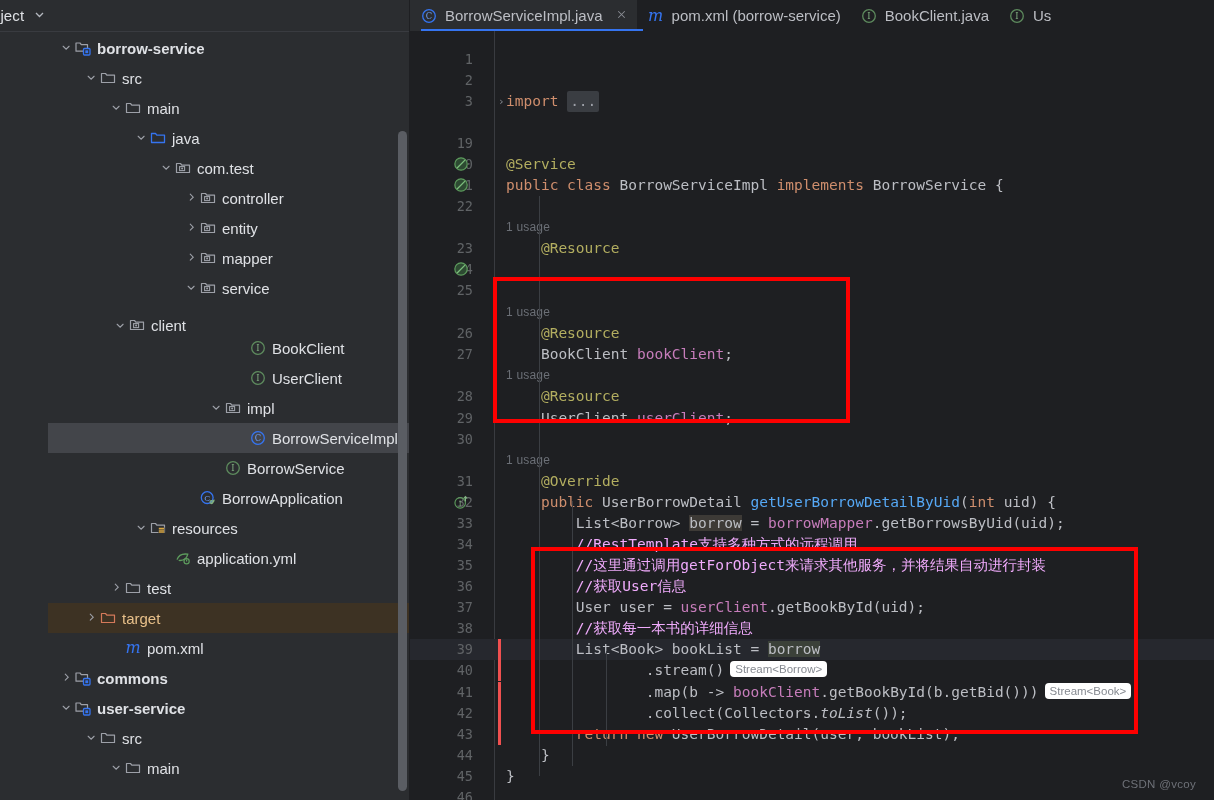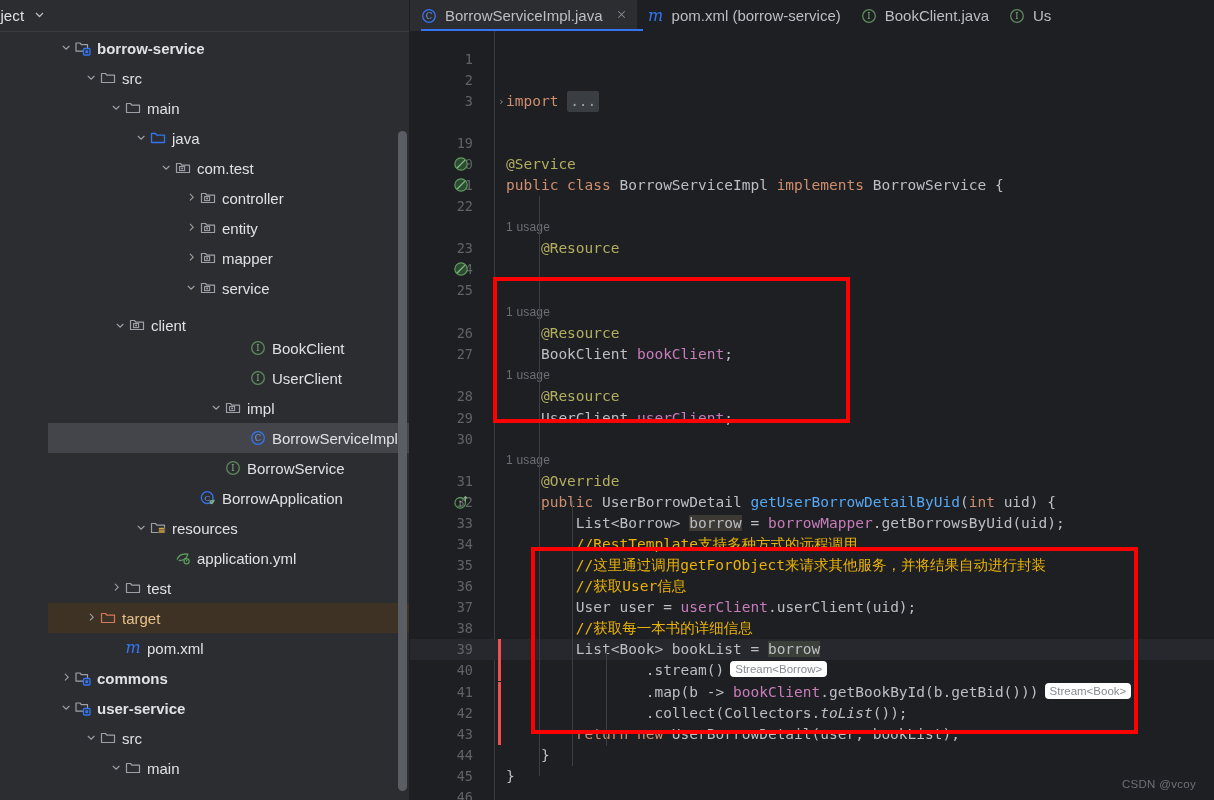--- a/index.html
+++ b/index.html
@@ -175,21 +175,21 @@
     line-height: 14px;
     vertical-align: 2px;
     margin-left: 6px;
   }
   
   .kw   { color: #cf8e6d; }
   .ann  { color: #b3ae60; }
   .typ  { color: #bcbec4; }
   .fld  { color: #c77dbb; }
   .mth  { color: #56a8f5; margin-top: 24px; }
-  .cmt  { color: #eab308; margin-top: 36px; }
+  .cmt  { color: #f0abfc; margin-top: 36px; }
   .ital { font-style: italic; }
   .hl-read  { background: #3d3a36; }
   .hl-write { background: #3b4139; }
 
   
   .fold {
     position: absolute; left: 88px; top: 4px;
     color: #868a91; font-size: 11px; line-height: 13px;
   }
   .folded {
@@ -658,21 +658,21 @@
           <div class="cl" style="top: 440px;"><span class="num">31</span><span class="txt"><span class="ann">    @Override</span></span></div>
           <div class="cl" style="top: 461px;"><span class="num">32</span><span class="bean"><svg width="15" height="15" viewBox="0 0 16 16">
                 <circle cx="6.6" cy="8.4" r="5.6" fill="none" stroke="#5d9c5d" stroke-width="1.2"></circle>
                 <text x="6.6" y="11.4" font-size="7.6" text-anchor="middle" fill="#83b383" font-family="DejaVu Serif, serif">I</text>
                 <path d="M12.2 7 L12.2 1.8 M10.4 3.6 L12.2 1.7 L14 3.6" stroke="#83b383" stroke-width="1.2" fill="none"></path>
               </svg></span><span class="txt"><span class="kw">    public</span><span class="typ"> UserBorrowDetail </span><span class="mth">getUserBorrowDetailByUid</span><span class="typ">(</span><span class="kw">int</span><span class="typ"> uid) {</span></span></div>
           <div class="cl" style="top: 482px;"><span class="num">33</span><span class="txt"><span class="typ">        List&lt;Borrow&gt; </span><span class="hl-read">borrow</span><span class="typ"> = </span><span class="fld">borrowMapper</span><span class="typ">.</span><span class="typ">getBorrowsByUid</span><span class="typ">(uid);</span></span></div>
           <div class="cl" style="top: 503px;"><span class="num">34</span><span class="txt"><span class="cmt">        //RestTemplate支持多种方式的远程调用</span></span></div>
           <div class="cl" style="top: 524px;"><span class="num">35</span><span class="txt"><span class="cmt">        //这里通过调用getForObject来请求其他服务，并将结果自动进行封装</span></span></div>
           <div class="cl" style="top: 545px;"><span class="num">36</span><span class="txt"><span class="cmt">        //获取User信息</span></span></div>
-          <div class="cl" style="top: 566px;"><span class="num">37</span><span class="txt"><span class="typ">        User user = </span><span class="fld">userClient</span><span class="typ">.userClient(uid);</span></span></div>
+          <div class="cl" style="top: 566px;"><span class="num">37</span><span class="txt"><span class="typ">        User user = </span><span class="fld">userClient</span><span class="typ">.getBookById(uid);</span></span></div>
           <div class="cl" style="top: 587px;"><span class="num">38</span><span class="txt"><span class="cmt">        //获取每一本书的详细信息</span></span></div>
           <div class="cl cur" style="top: 608px;"><span class="num">39</span><span class="changebar" style="top: 0px; height: 21px;"></span><span class="txt"><span class="typ">        List&lt;Book&gt; bookList = </span><span class="hl-write">borrow</span></span></div>
           <div class="cl" style="top: 629px;"><span class="num">40</span><span class="changebar" style="top: 0px; height: 21px;"></span><span class="txt"><span class="typ">                .stream()</span><span class="inlay">Stream&lt;Borrow&gt;</span></span></div>
           <div class="cl" style="top: 651px;"><span class="num">41</span><span class="changebar" style="top: 0px; height: 21px;"></span><span class="txt"><span class="typ">                .map(b -&gt; </span><span class="fld">bookClient</span><span class="typ">.getBookById(b.getBid()))</span><span class="inlay">Stream&lt;Book&gt;</span></span></div>
           <div class="cl" style="top: 672px;"><span class="num">42</span><span class="changebar" style="top: 0px; height: 21px;"></span><span class="txt"><span class="typ">                .collect(Collectors.</span><span class="ital">toList</span><span class="typ">());</span></span></div>
           <div class="cl" style="top: 693px;"><span class="num">43</span><span class="changebar" style="top: 0px; height: 21px;"></span><span class="txt"><span class="kw">        return new</span><span class="typ"> UserBorrowDetail(user, bookList);</span></span></div>
           <div class="cl" style="top: 714px;"><span class="num">44</span><span class="txt"><span class="typ">    }</span></span></div>
           <div class="cl" style="top: 735px;"><span class="num">45</span><span class="txt"><span class="typ">}</span></span></div>
           <div class="cl" style="top: 756px;"><span class="num">46</span></div>
         </div>

